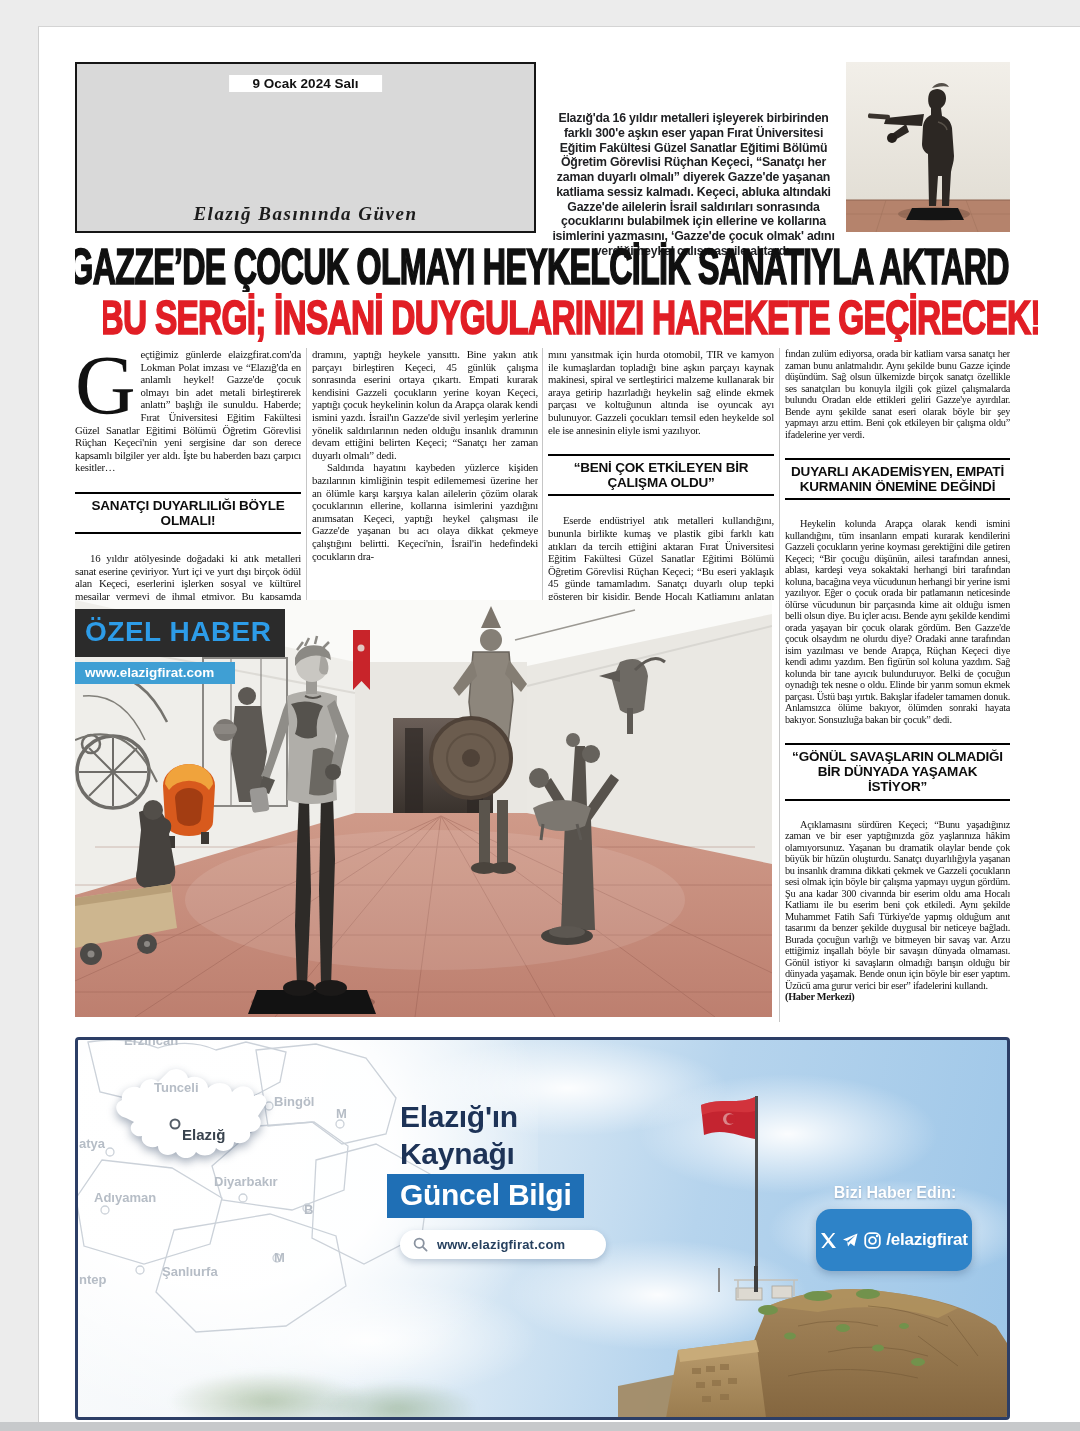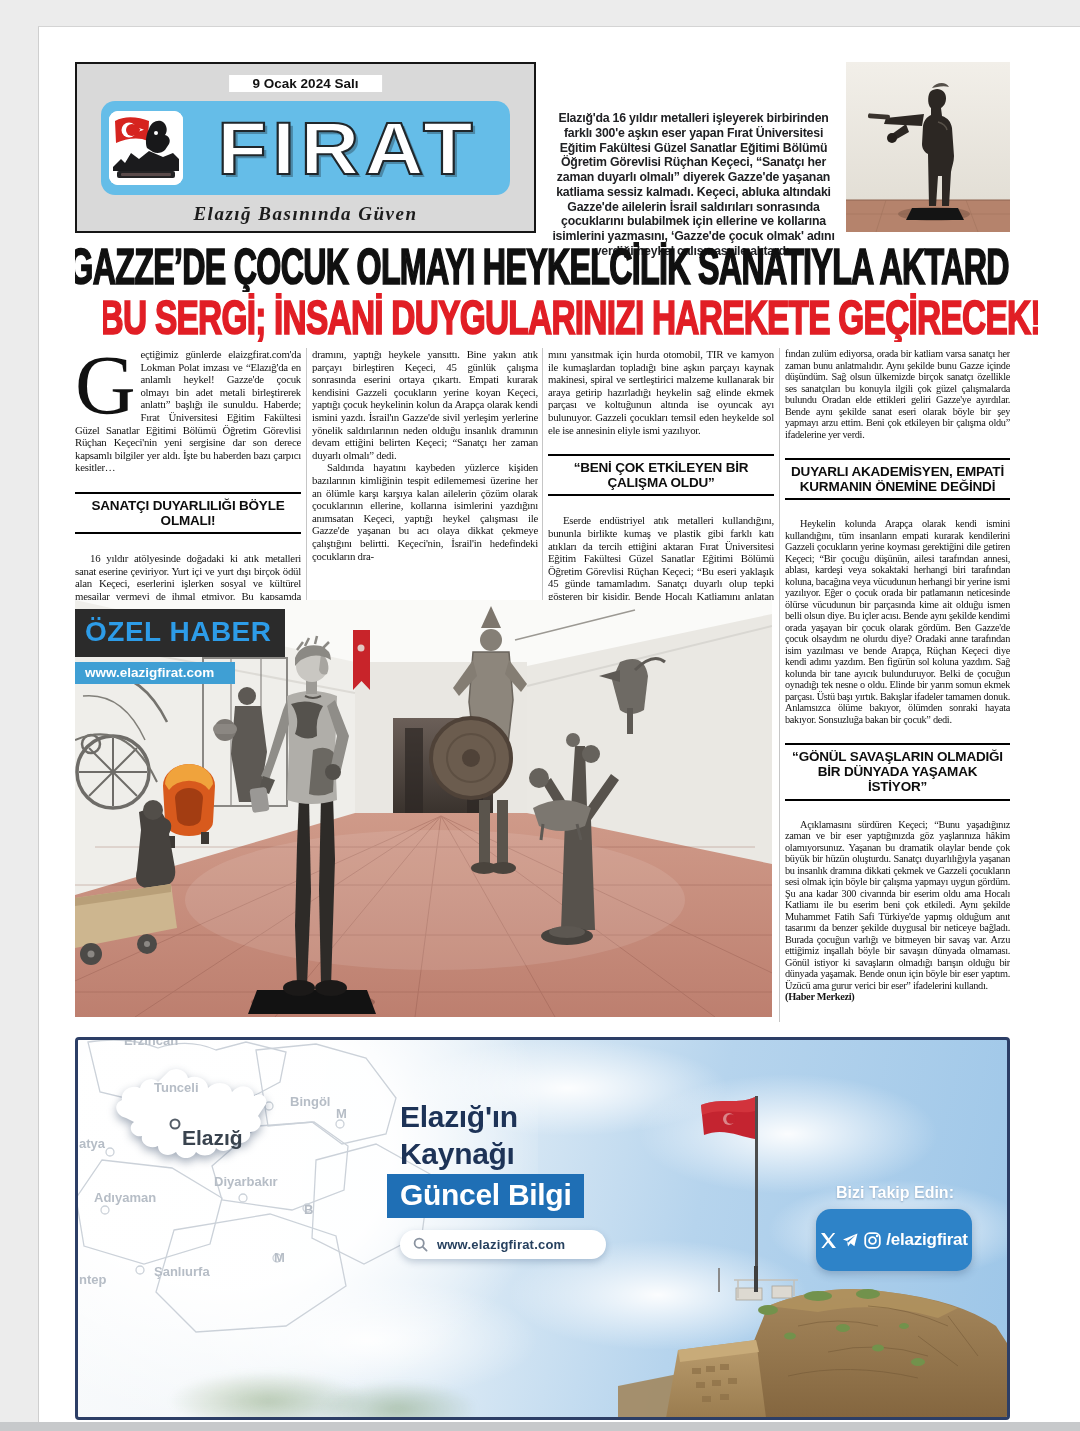--- a/index.html
+++ b/index.html
@@ -79,21 +79,21 @@
 
   
   .ad{position:absolute;left:75px;top:1037px;width:935px;height:383px;box-sizing:border-box;
     border:3px solid #2c3e66;border-radius:4px;overflow:hidden;
     background:linear-gradient(102deg,#fafbfc 0%,#f3f7fa 22%,#dceaf5 42%,#b6d4ed 65%,#9dc6e8 100%);}
   .cloud{position:absolute;border-radius:50%;
     background:radial-gradient(closest-side,rgba(255,255,255,.95),rgba(255,255,255,0));}
   .map-fade{position:absolute;left:-60px;top:-50px;width:520px;height:420px;
     background:radial-gradient(ellipse at 40% 38%,rgba(255,255,255,.97) 38%,rgba(255,255,255,0) 74%);}
   .map-label{position:absolute;color:#b6bdc6;font:bold 13px "Liberation Sans", sans-serif;white-space:nowrap;}
-  .map-label.dark{color:#39434e;font-size:21px;text-align:right;}
+  .map-label.dark{color:#39434e;font-size:15px;text-align:right;}
   .ad-headline{position:absolute;left:322px;top:57px;}
   .ad-h-row{font:bold 30px "Liberation Sans", sans-serif;color:#1d3357;letter-spacing:-.3px;margin:3px 0;}
   .ad-h-box{display:inline-block;background:#1f6fb5;color:#ffffff;padding:4px 13px 6px;margin-left:-13px;}
   .search-pill{position:absolute;left:322px;top:190px;width:206px;height:29px;border-radius:15px;
     background:#ffffff;box-shadow:0 3px 7px rgba(40,70,110,.25);
     display:flex;align-items:center;gap:9px;padding:0 13px;box-sizing:border-box;}
   .search-pill span{font:bold 13px "Liberation Sans", sans-serif;color:#27415f;letter-spacing:.2px;}
   .follow-label{position:absolute;left:742px;top:144px;width:150px;text-align:center;
     font:bold 16px "Liberation Sans", sans-serif;color:#ffffff;text-shadow:0 1px 2px rgba(40,70,110,.35);}
   .social-box{position:absolute;left:738px;top:169px;width:156px;height:62px;border-radius:15px;
@@ -106,39 +106,20 @@
   .veg{position:absolute;border-radius:50%;filter:blur(3px);
     background:radial-gradient(closest-side,rgba(106,140,80,.4),rgba(106,140,80,0));}
 </style>
 </head>
 <body>
 
 <div class="sheet"></div>
 
 <div class="masthead">
   <div class="date-pill">9 Ocak 2024 Salı</div>
-  <div class="brand-band">
-    <div class="logo-box">
-      <svg width="74" height="74" viewBox="0 0 74 74">
-        <rect x="0" y="0" width="74" height="74" fill="#ffffff"></rect>
-        <path d="M6,10 C16,4 30,6 40,10 L39,30 C29,25 16,28 7,32 Z" fill="#d6241f"></path>
-        <circle cx="20" cy="19" r="7.5" fill="#ffffff"></circle>
-        <circle cx="23" cy="19" r="6" fill="#d6241f"></circle>
-        <path d="M30,17 l5,1.8 -5,1.8 1.5,-1.8 Z" fill="#ffffff"></path>
-        <path d="M40,18 c2,-8 10,-10 14,-7 c4,3 5,9 2,13 c4,1 6,5 4,9 l-4,6 c-3,3 -8,4 -12,2 l-6,-4 c-2,-5 -1,-14 2,-19 Z" fill="#18181a"></path>
-        <circle cx="47" cy="22" r="2" fill="#ffffff"></circle>
-        <path d="M4,56 l8,-8 4,4 6,-10 8,6 10,-8 14,6 10,-4 6,6 0,12 -66,0 Z" fill="#1b1b1d"></path>
-        <rect x="8" y="60" width="58" height="7" rx="2" fill="#232325"></rect>
-        <rect x="12" y="62" width="50" height="3" rx="1" fill="#5a4a4a"></rect>
-      </svg>
-    </div>
-    <div class="brand-title">
-      <span>FIRAT</span>
-    </div>
-  </div>
   <div class="masthead-tagline">Elazığ Basınında Güven</div>
 </div>
 
 <div class="lead-intro">Elazığ'da 16 yıldır metalleri işleyerek birbirinden farklı 300'e aşkın eser yapan Fırat Üniversitesi Eğitim Fakültesi Güzel Sanatlar Eğitimi Bölümü Öğretim Görevlisi Rüçhan Keçeci, “Sanatçı her zaman duyarlı olmalı” diyerek Gazze'de yaşanan katliama sessiz kalmadı. Keçeci, abluka altındaki Gazze'de ailelerin İsrail saldırıları sonrasında çocuklarını bulabilmek için ellerine ve kollarına isimlerini yazmasını, ‘Gazze'de çocuk olmak' adını verdiği heykel çalışması ile aktardı.</div>
 
 <div class="lead-photo">
   <svg width="164" height="170" viewBox="0 0 164 170">
     <rect width="164" height="170" fill="#e9e6df"></rect>
     <rect width="164" height="170" fill="url(#wallshade)"></rect>
     <defs>
@@ -369,29 +350,29 @@
       <circle cx="229" cy="168" r="4"></circle>
       <circle cx="199" cy="218" r="4"></circle>
       <circle cx="62" cy="230" r="4"></circle>
     </g>
     <path d="M48,78 c-10,-2 -14,-14 -4,-18 c-2,-10 10,-16 18,-12 c2,-8 12,-12 18,-6 l10,-10 c8,-6 18,-2 20,6 c10,-4 20,2 20,10 c8,-8 22,-6 24,4 c8,-10 22,-6 22,4 c6,-4 14,0 12,8 l-8,12 c6,6 2,16 -8,16 c2,8 -8,14 -16,10 c0,8 -12,12 -18,6 c-2,8 -14,10 -20,4 c-4,8 -16,8 -20,0 c-8,6 -18,2 -18,-6 c-8,4 -18,-2 -16,-10 c-8,2 -16,-8 -8,-14 Z" fill="#ffffff" style="filter:drop-shadow(0 4px 5px rgba(55,75,105,.45));"></path>
     <circle cx="97" cy="84" r="4.5" fill="#ffffff" stroke="#555e68" stroke-width="2"></circle>
   </svg>
 
   <span class="map-label" style="left:46px;top:-7px;">Erzincan</span>
   <span class="map-label" style="left:76px;top:40px;">Tunceli</span>
-  <span class="map-label" style="left:196px;top:54px;margin-left:16px;">Bingöl</span>
+  <span class="map-label" style="left:196px;top:54px;">Bingöl</span>
   <span class="map-label" style="left:258px;top:66px;">M</span>
   <span class="map-label dark" style="left:104px;top:86px;">Elazığ</span>
   <span class="map-label" style="left:1px;top:96px;">atya</span>
   <span class="map-label" style="left:16px;top:150px;">Adıyaman</span>
   <span class="map-label" style="left:136px;top:134px;">Diyarbakır</span>
   <span class="map-label" style="left:226px;top:162px;">B</span>
   <span class="map-label" style="left:196px;top:210px;">M</span>
-  <span class="map-label" style="left:76px;top:224px;text-align:right;">Şanlıurfa</span>
+  <span class="map-label" style="left:84px;top:224px;text-align:right;">Şanlıurfa</span>
   <span class="map-label" style="left:1px;top:232px;">ntep</span>
 
   <div class="ad-headline">
     <div class="ad-h-row">Elazığ'ın</div>
     <div class="ad-h-row">Kaynağı</div>
     <div class="ad-h-row"><span class="ad-h-box">Güncel Bilgi</span></div>
   </div>
 
   <div class="search-pill">
     <svg width="15" height="15" viewBox="0 0 15 15">
@@ -402,21 +383,21 @@
   </div>
 
   <div class="flag-pole"></div>
   <svg class="ad-flag" viewBox="0 0 60 52">
     <path d="M58,2 C42,10 24,2 4,10 L7,40 C26,32 44,42 58,44 Z" fill="#c42430"></path>
     <path d="M58,2 C42,10 24,2 4,10 l1,10 C24,12 44,20 58,16 Z" fill="#d93a42" opacity=".7"></path>
     <circle cx="32" cy="24" r="6" fill="#f0e8e4" opacity=".5"></circle>
     <circle cx="34" cy="24" r="4.8" fill="#c42430"></circle>
   </svg>
 
-  <div class="follow-label">Bizi Takip Edin:</div>
+  <div class="follow-label">Bizi Haber Edin:</div>
 
   <div class="social-box">
     <svg width="17" height="17" viewBox="0 0 17 17">
       <path d="M1,1 L7,9 L1.4,16 H3.6 L8.1,10.4 L12.4,16 H16 L9.7,7.8 L15.2,1 H13 L8.7,6.4 L4.6,1 Z" fill="#ffffff"></path>
     </svg>
     <svg width="17" height="17" viewBox="0 0 17 17">
       <path d="M15.5,1.5 L1,7.5 l4,1.6 1,5.4 2.6,-3.2 3.8,3 Z" fill="#ffffff"></path>
       <path d="M5,9.1 l8.5,-5.8 -7.5,7.4 Z" fill="#2e83c8"></path>
     </svg>
     <svg width="17" height="17" viewBox="0 0 17 17">

